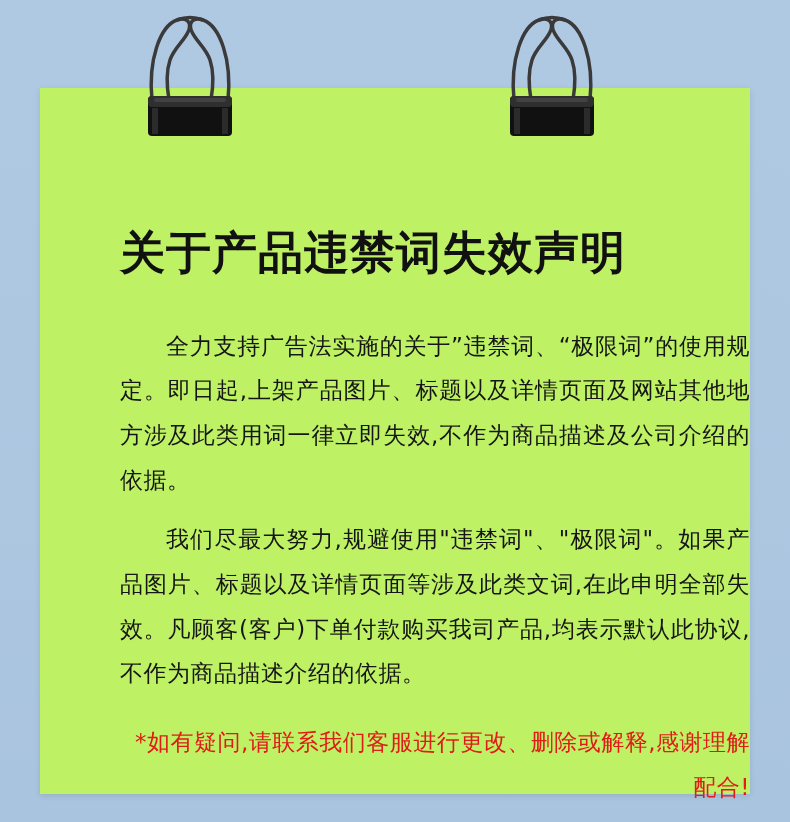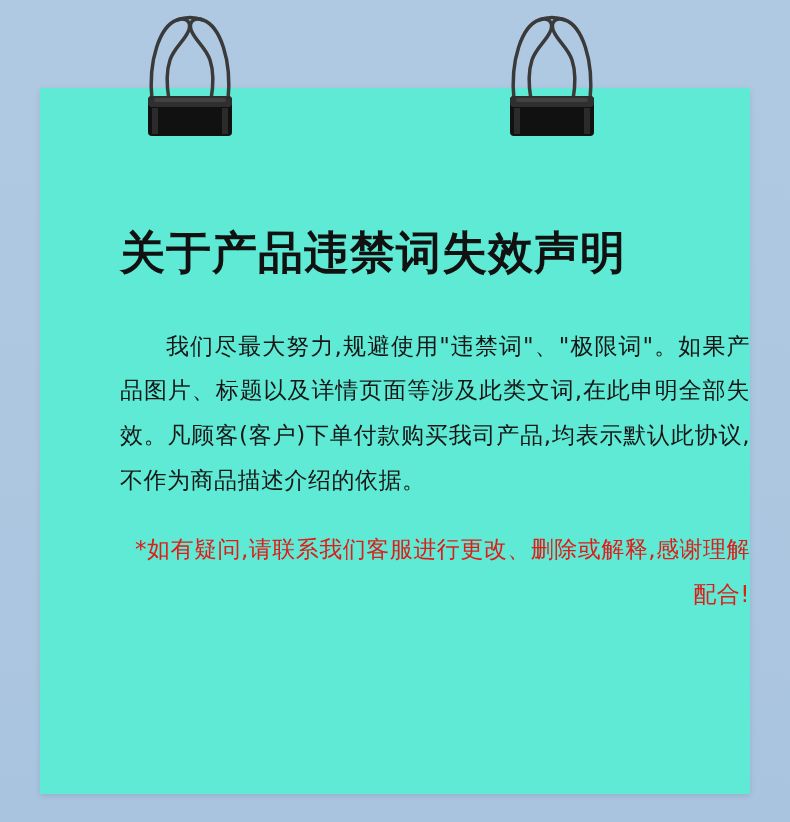--- a/index.html
+++ b/index.html
@@ -18,21 +18,21 @@
     position: absolute;
     inset: 0;
     background: linear-gradient(180deg, #b0c9e3 0%, #aec7e1 50%, #a9c4df 100%);
   }
   .paper {
     position: absolute;
     left: 40px;
     top: 88px;
     width: 710px;
     height: 706px;
-    background: #5eead4;
+    background: #bef264;
     box-shadow: 0 2px 6px rgba(0,0,0,0.10);
   }
   .clip {
     position: absolute;
     width: 120px;
     height: 130px;
   }
   .clip.left { left: 130px; top: 8px; }
   .clip.right { left: 492px; top: 8px; }
   .content {
@@ -73,20 +73,21 @@
   }
 </style>
 </head>
 <body>
 
 <div class="page-bg"></div>
 
 <div class="paper">
   <div class="content">
     <h1 class="title">关于产品违禁词失效声明</h1>
+    <p class="para">全力支持广告法实施的关于”违禁词、“极限词”的使用规定。即日起,上架产品图片、标题以及详情页面及网站其他地方涉及此类用词一律立即失效,不作为商品描述及公司介绍的依据。</p>
     <p class="para">我们尽最大努力,规避使用"违禁词"、"极限词"。如果产品图片、标题以及详情页面等涉及此类文词,在此申明全部失效。凡顾客(客户)下单付款购买我司产品,均表示默认此协议,不作为商品描述介绍的依据。</p>
     <p class="note">*如有疑问,请联系我们客服进行更改、删除或解释,感谢理解配合!</p>
   </div>
 </div>
 
 <div class="clip left">
   <svg width="120" height="130" viewBox="0 0 120 130" xmlns="http://www.w3.org/2000/svg">
     <g fill="none" stroke="#3a3a3a" stroke-width="3.5">
       <path d="M22 92 C 18 52, 30 18, 47 12 C 58 8, 62 16, 58 24 C 54 33, 44 40, 40 52 C 36 64, 37 80, 39 92"></path>
       <path d="M98 92 C 102 52, 90 18, 73 12 C 62 8, 58 16, 62 24 C 66 33, 76 40, 80 52 C 84 64, 83 80, 81 92"></path>

